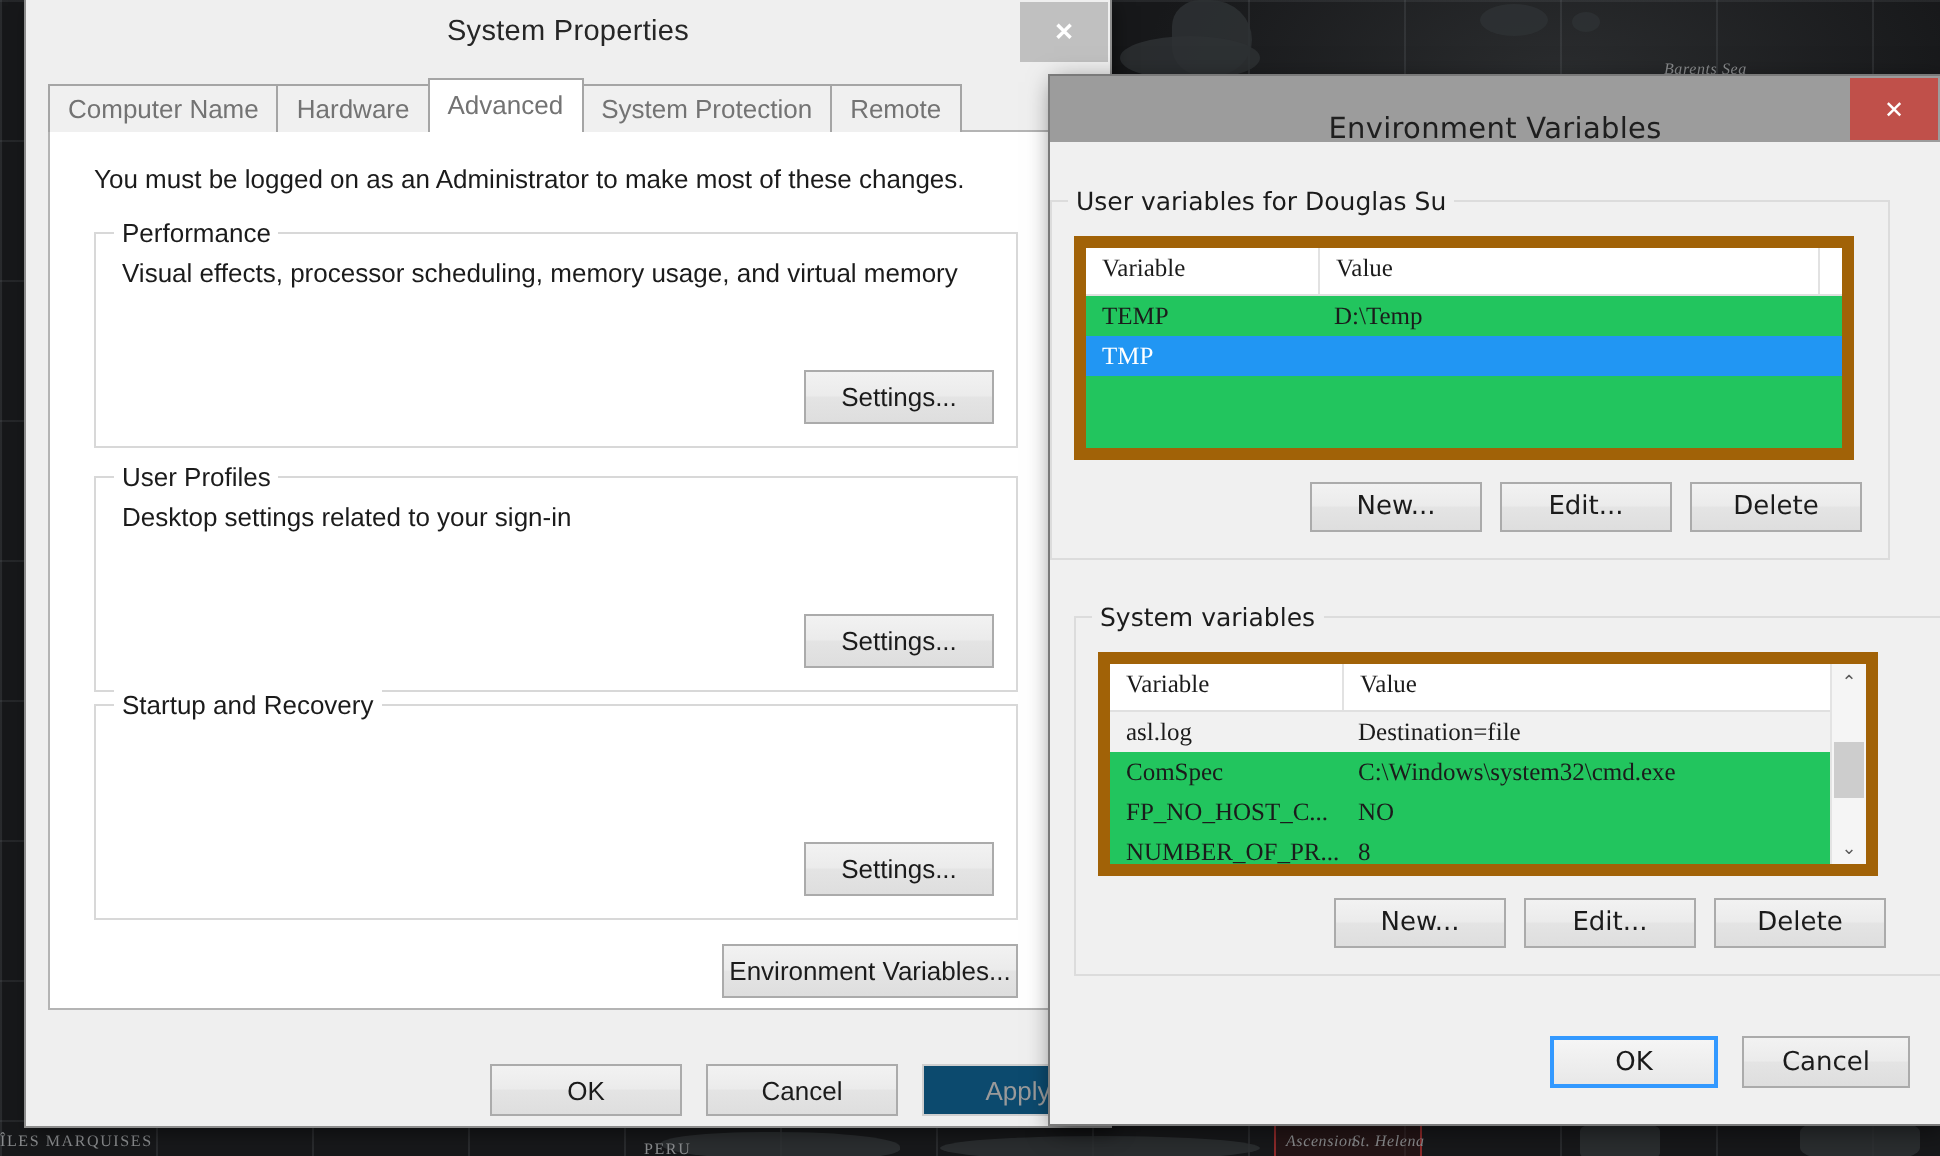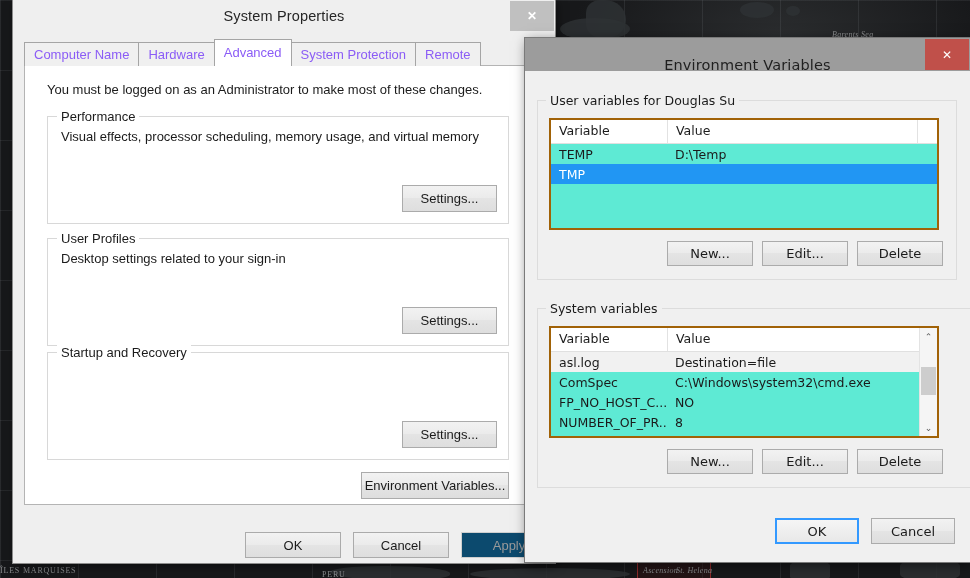--- a/index.html
+++ b/index.html
@@ -90,21 +90,21 @@
     height: 26px;
     z-index: 3;
   }
   .tab {
     background: #f0f0f0;
     border: 1px solid #a5a5a5;
     border-bottom: none;
     margin-right: -1px;
     padding: 3px 9px 3px 9px;
     font-size: 13px;
-    color: #8b5cf6;
+    color: #737373;
     height: 17px;
     line-height: 17px;
     box-sizing: content-box;
   }
   .tab.selected {
     background: #ffffff;
     height: 21px;
     line-height: 20px;
     padding: 3px 9px 2px 9px;
     position: relative;
@@ -187,24 +187,25 @@
     top: -8px; left: 8px;
     background: #f0f0f0;
     padding: 0 4px;
     font-size: 12.5px;
     color: #1b1b1b;
     white-space: nowrap;
   }
 
   .vartable {
     position: absolute;
-    background: #5eead4;
-    border: 2px solid #a16207;
+    background: #22c55e;
+    border: 6px solid #a16207;
     box-sizing: border-box;
     overflow: hidden;
+    font-family: Liberation Serif, serif;
   }
   .vt-head {
     display: flex;
     height: 23px;
     border-bottom: 1px solid #e0e0e0;
     background: #ffffff;
   }
   .vt-head .vt-cell {
     font-size: 12.5px;
     color: #1b1b1b;
@@ -318,21 +319,21 @@
     </div>
 </div>
 
 <div class="window" id="envvars">
 
   <div class="titlebar">
     <span class="title">Environment Variables</span>
     <div class="close-btn">✕</div>
   </div>
 
-  <div class="ev-group" style="left:12px; top:62px; width:420px; height:180px;">
+  <div class="ev-group" style="left:0; top:62px; width:420px; height:180px;">
     <span class="gb-title">User variables for Douglas Su</span>
     <div class="vartable" style="left:11px; top:17px; width:390px; height:112px;">
       <div class="vt-head">
         <div class="vt-cell" style="width:116px;">Variable</div>
         <div class="vt-cell" style="width:250px;">Value</div>
         <div class="vt-cell" style="flex:1;"></div>
       </div>
       <div id="user-var-rows">
           <div class="vt-row">
             <div class="vt-cell" style="width: 116px;">TEMP</div>

